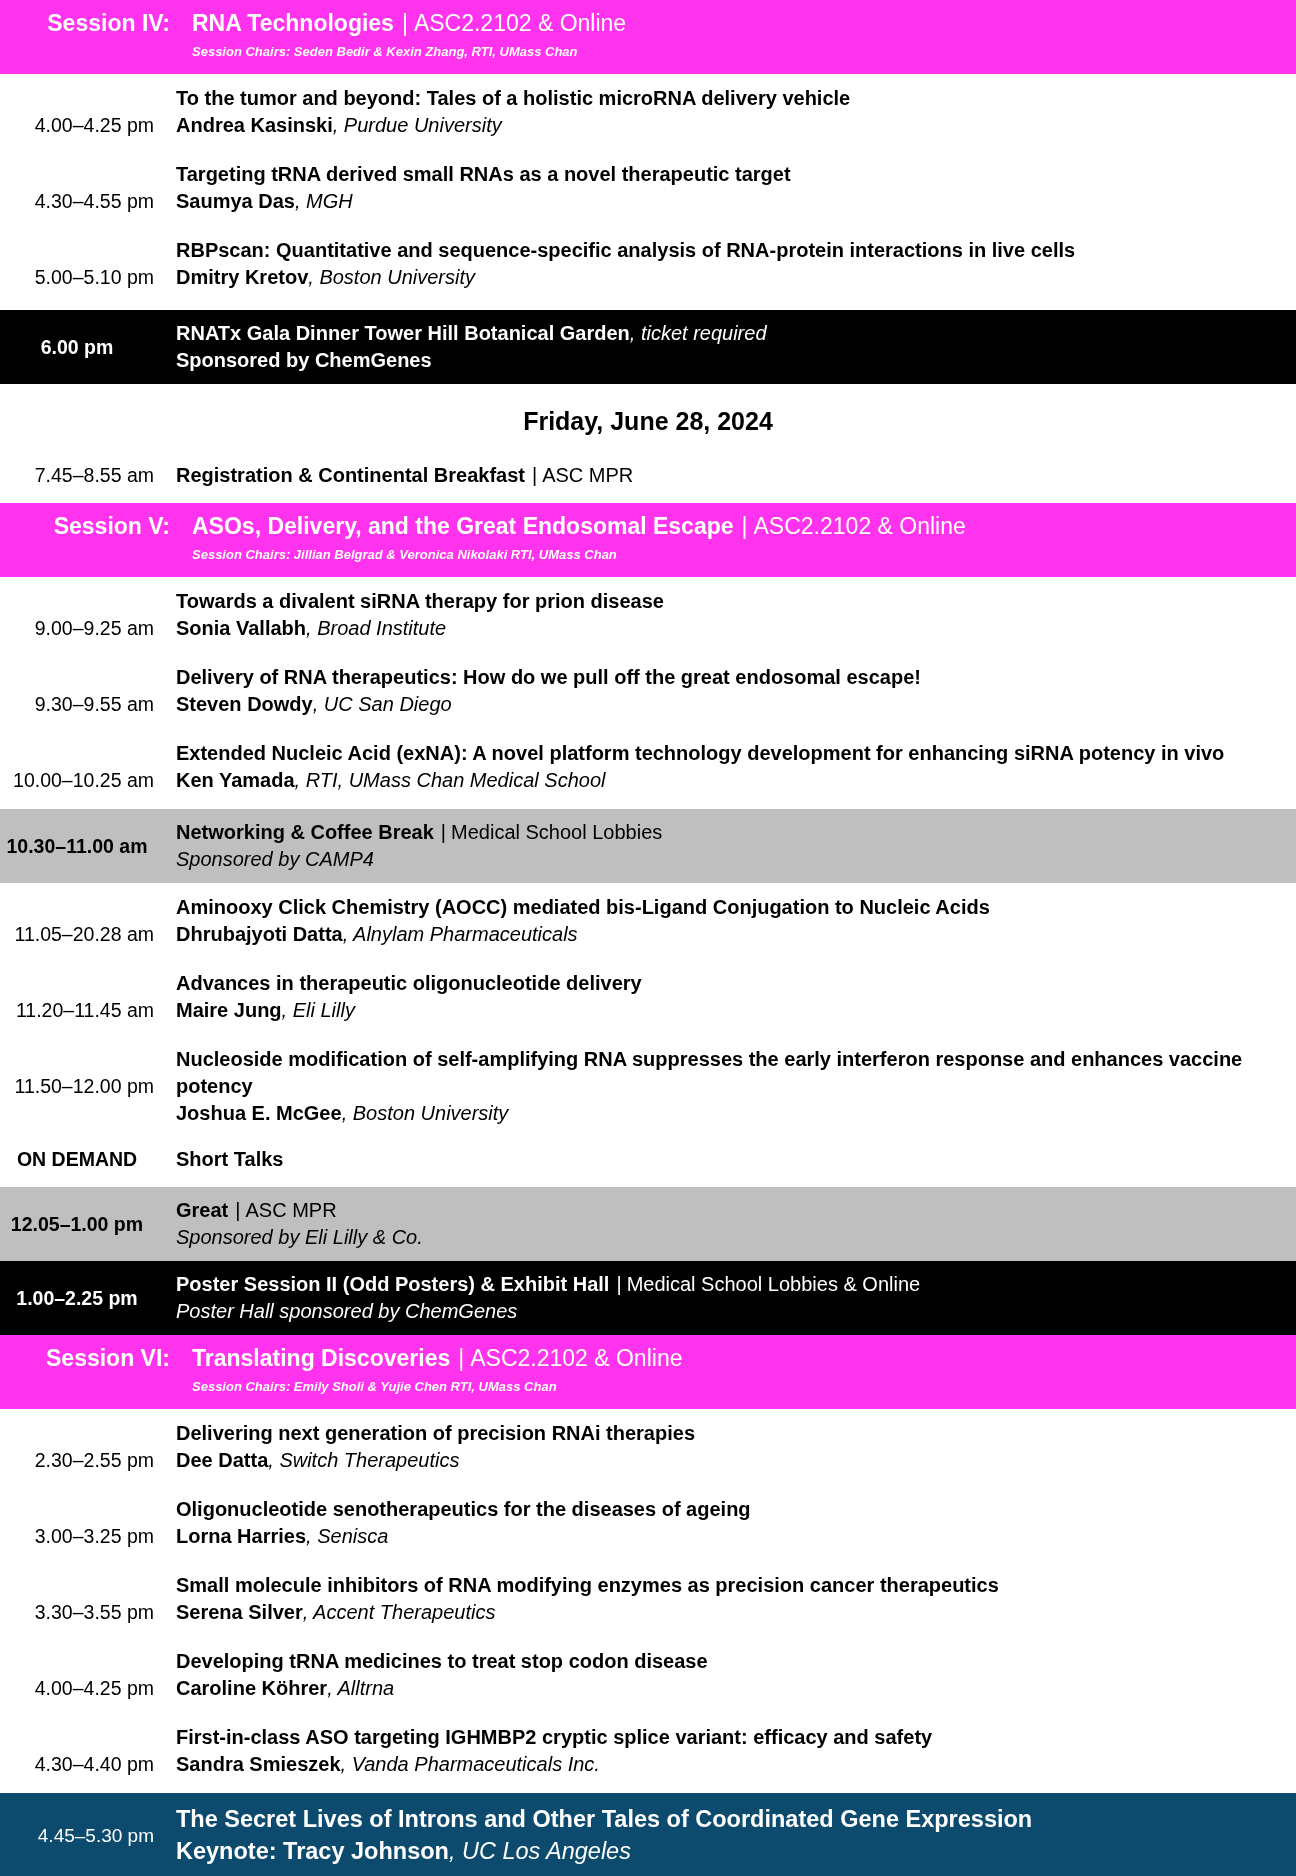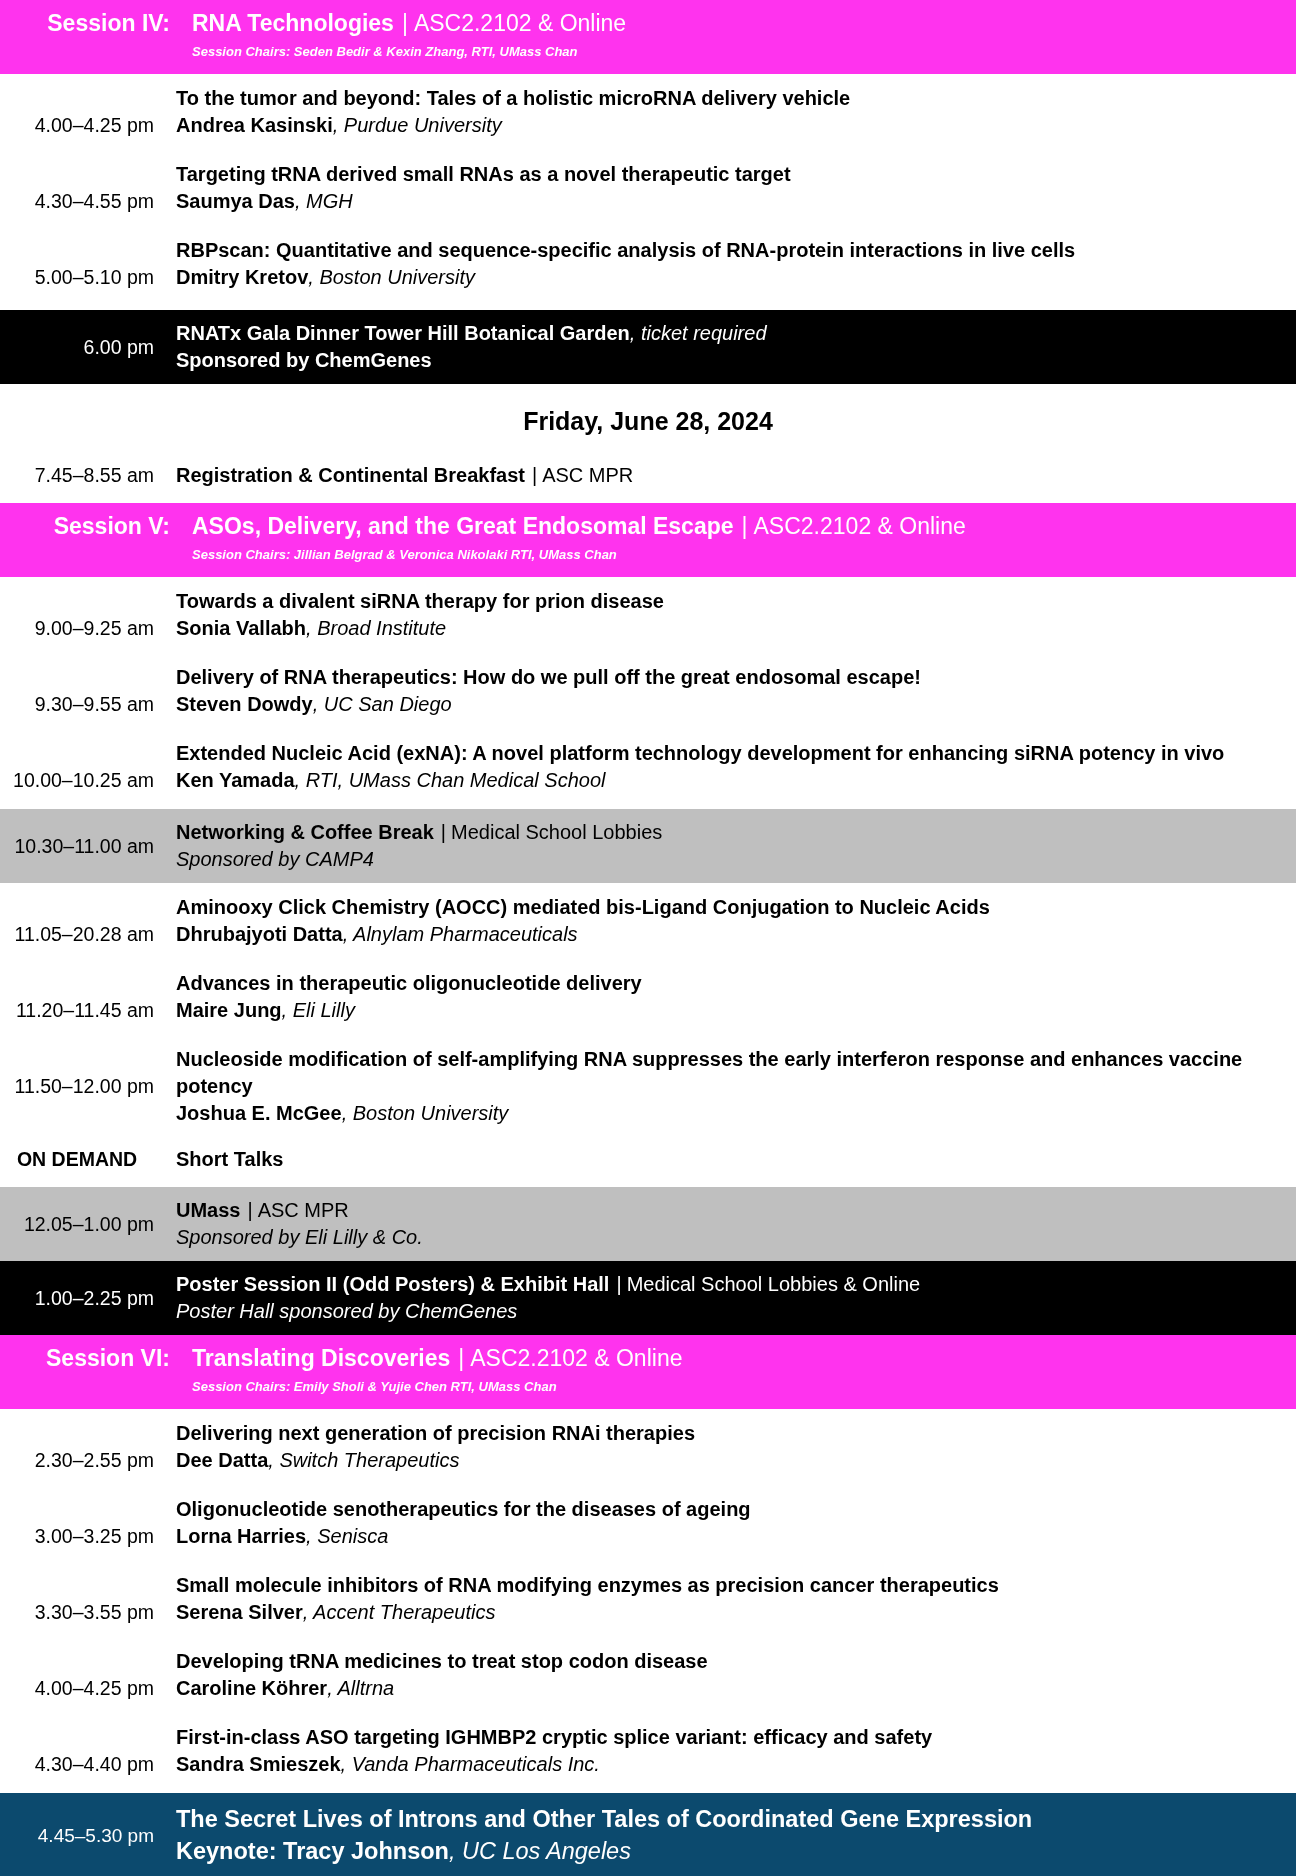--- a/index.html
+++ b/index.html
@@ -100,21 +100,21 @@
   }
   .band .body {
     flex: 1 1 auto;
     padding-left: 11px;
     font-size: 20px;
     line-height: 27px;
   }
   .band.black { background: #000000; color: #ffffff; padding: 10px 0; }
   .band.gray  { background: #BFBFBF; color: #000000; padding: 10px 0; }
   .band.navy  { background: #0c4a6e; color: #ffffff; padding: 10px 0; }
-  .band.gray .time, .band.black .time { text-align: right; padding-right: 11px; }
+  .band.gray .time, .band.black .time { padding-right: 11px; font-weight: bold; }
   .band.navy .time { text-align: right; padding-right: 11px; font-size: 19px; }
 
   .b { font-weight: bold; }
   .i { font-style: italic; font-weight: normal; }
   .bi { font-weight: bold; }
   .reg { font-weight: normal; }
   .sep { font-weight: 400; padding: 0 5px 0 7px; }
 
   .band.navy .kline1 { font-weight: bold; font-size: 23.5px; line-height: 32px; }
   .band.navy .kline2 { font-weight: bold; font-size: 23.5px; line-height: 32px; }
@@ -269,21 +269,21 @@
   <div class="row simple ondemand">
     <div class="time">ON DEMAND</div>
     <div class="body">Short Talks</div>
   </div>
 
   <div class="spacer4"></div>
 
   <div class="band gray">
     <div class="time">12.05–1.00 pm</div>
     <div class="body">
-      <div><span class="b">UMass</span><span class="sep">|</span><span class="reg">ASC MPR</span></div>
+      <div><span class="b">Great</span><span class="sep">|</span><span class="reg">ASC MPR</span></div>
       <div class="i">Sponsored by Eli Lilly &amp; Co.</div>
     </div>
   </div>
 
   <div class="band black">
     <div class="time">1.00–2.25 pm</div>
     <div class="body">
       <div><span class="b">Poster Session II (Odd Posters) &amp; Exhibit Hall</span><span class="sep">|</span><span class="reg">Medical School Lobbies &amp; Online</span></div>
       <div class="i">Poster Hall sponsored by ChemGenes</div>
     </div>

